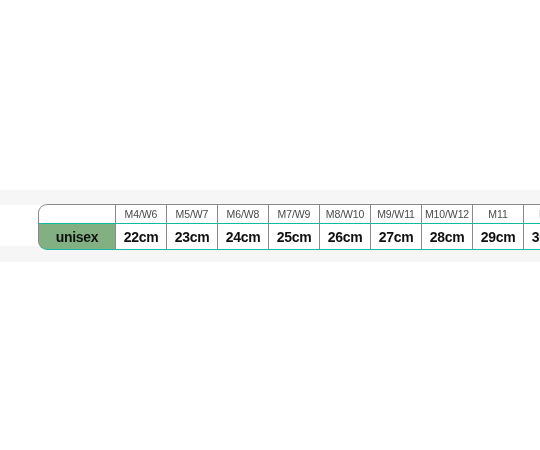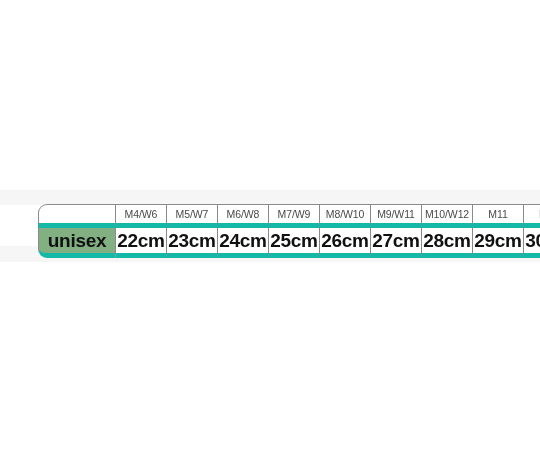--- a/index.html
+++ b/index.html
@@ -36,21 +36,21 @@
     border-collapse: separate;
     border-spacing: 0;
     width: 484px;
     table-layout: fixed;
     background: #ffffff;
     border-radius: 9px;
   }
 
   table.size-chart td {
     border-right: 1px solid #8a8a8a;
-    border-bottom: 5px solid #14b8a6;
+    border-bottom: 1px solid #14b8a6;
     text-align: center;
     vertical-align: middle;
     padding: 0;
     background: #ffffff;
     overflow: hidden;
     white-space: nowrap;
   }
   table.size-chart td:first-child {
     border-left: 1px solid #8a8a8a;
   }
@@ -72,21 +72,21 @@
     color: #4a4a4a;
     letter-spacing: -0.1px;
   }
   .hdr-blank {
     border-right: 1px solid #8a8a8a;
   }
 
   
   .val-row td {
     height: 25px;
-    font-size: 19px;
+    font-size: 14px;
     font-weight: 700;
     color: #111111;
     letter-spacing: -0.3px;
   }
 
   
   .label-cell {
     background: #82b083 !important;
     color: #ffffff;
     font-size: 16px;

